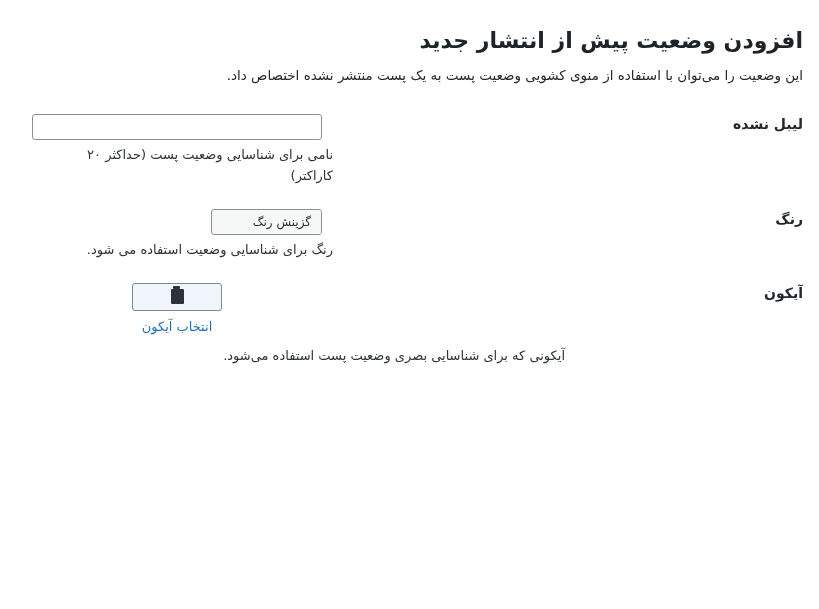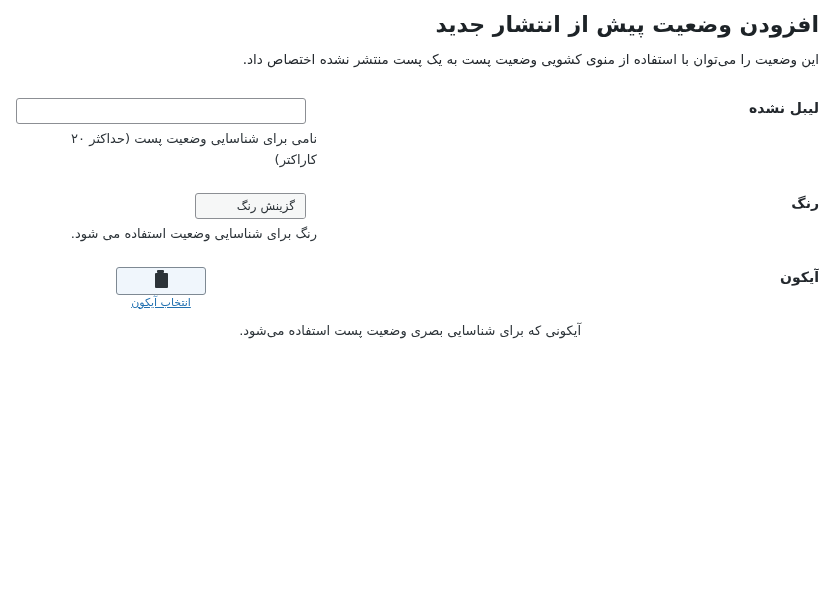--- a/index.html
+++ b/index.html
@@ -13,21 +13,21 @@
     font-family: "DejaVu Sans", "Liberation Sans", sans-serif;
     color: #23282d;
     direction: rtl;
     overflow: hidden;
   }
   .page {
     position: relative;
     width: 819px;
     height: 609px;
     box-sizing: border-box;
-    padding: 0;
+    padding: 16px;
   }
   .page-title {
     margin: 0;
     padding: 10px 0 0 0;
     text-align: right;
     font-size: 22px;
     font-weight: bold;
     color: #1d2327;
     line-height: 1.4;
     padding-inline-end: 16px;
@@ -178,24 +178,23 @@
     position: absolute;
     top: -3px;
     left: 2px;
     width: 7px;
     height: 3px;
     background: #2c3338;
     border-radius: 1px;
   }
   .icon-link {
     display: block;
-    margin-top: 1px;
-    font-size: 11px;
+    margin-top: 8px;
+    font-size: 13px;
     color: #2271b1;
-    text-decoration: underline;
     cursor: pointer;
     text-align: center;
   }
   .icon-help {
     margin: 12px;
     font-size: 13px;
     color: #2c3338;
     text-align: right;
     line-height: 1.6;
   }

